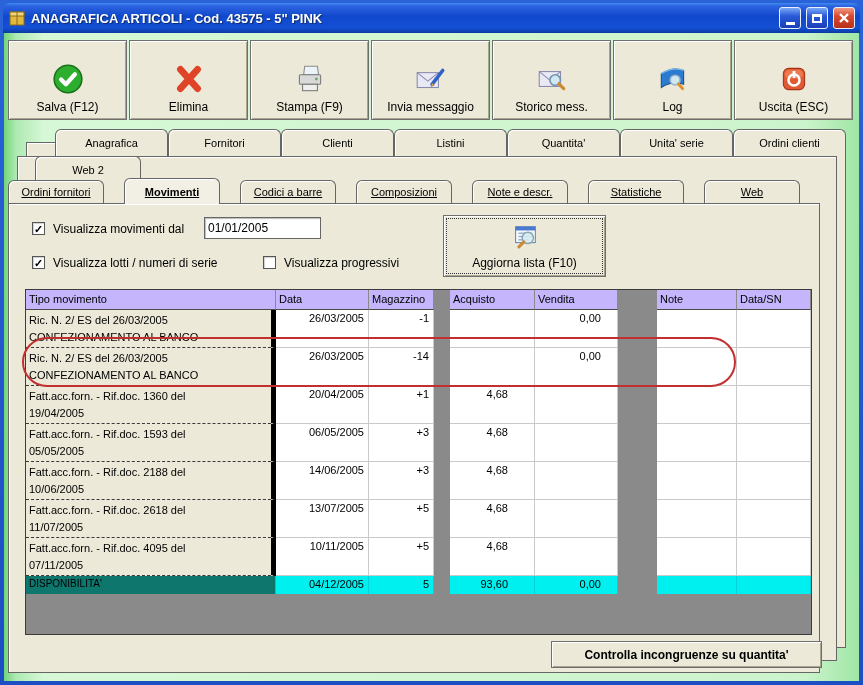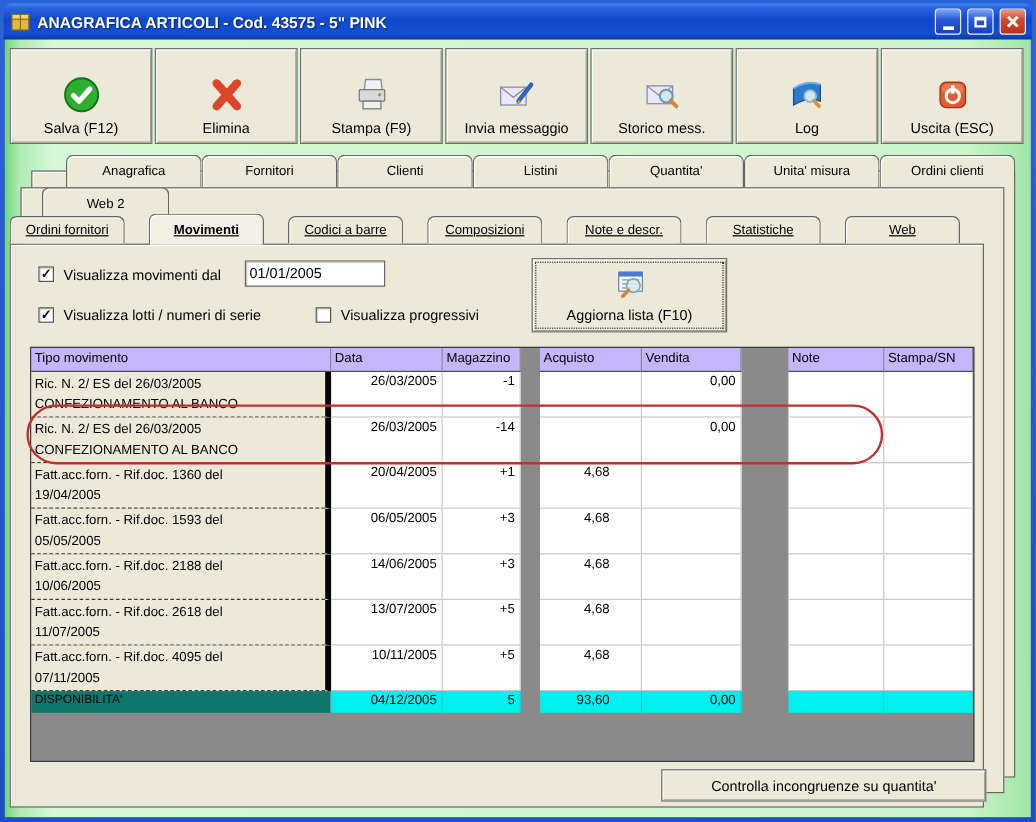--- a/index.html
+++ b/index.html
@@ -51,41 +51,41 @@
   .date-input { position:absolute; left:200px; top:184px; width:117px; height:22px;
               border:1px solid #666; background:#fff; font-family:"Liberation Sans",sans-serif;
               font-size:12px; padding:2px 3px; box-shadow:inset 1px 1px 1px #bbb; }
   .btn-xp { background:#ECE9D8; border:1px solid #6f6f6f;
             box-shadow:inset 1px 1px 0 #fff, inset -1px -1px 0 #a8a490;
             font-family:"Liberation Sans",sans-serif; font-size:12px; cursor:default; }
   .btn-aggiorna { position:absolute; left:439px; top:182px; width:163px; height:62px;
             display:flex; flex-direction:column; align-items:center; justify-content:center; gap:4px;
             outline:1px dotted #333; outline-offset:-4px; }
   .btn-controlla { position:absolute; left:547px; top:608px; width:271px; height:27px;
-            display:flex; align-items:center; justify-content:center; }
+            display:flex; align-items:center; justify-content:center;font-weight:bold; }
   
   .grid { position:absolute; left:21px; top:256px; width:787px; height:346px;
           border:1px solid #3c3c3c; background:#8a8a8a; overflow:hidden; }
   .grow { display:flex; width:100%; }
   .cell { flex:none; overflow:hidden; white-space:nowrap; padding:2px 3px 0 3px; }
   .c0 { width:250px; } .c1 { width:93px; } .c2 { width:65px; } .c3 { width:85px;margin-left:16px; }
   .c4 { width:83px; } .c5 { width:80px;margin-left:39px; } .c6 { flex:1; }
   .hrow { height:20px; }
   .hrow .cell { background:#c4b5fd; border-right:1px solid #8a8a8a; border-bottom:1px solid #4a4a4a;
                 font-size:11px; padding-top:3px; }
   .drow { height:38px; }
   .drow .c0 { background:#ECE9D8; border-right:5px solid #000000; border-bottom:1px dashed #3a3a3a;
               white-space:pre-line; line-height:17px; font-size:11px; }
   .drow .vcell { background:#fff; border-right:1px solid #c9c9c9; border-bottom:1px solid #c9c9c9;
               font-size:11px; }
   .srow { height:18px; }
   .srow .c0 { background:#0f766e; border-right:1px solid #8a8a8a; font-size:10px; }
   .srow .vcell { background:#00F0F0; border-right:1px solid #00d2d8; font-size:11px; }
   .num { text-align:right; }
-  .pad-acq { padding-right:26px; } .pad-ven { padding-right:4px; } .pad-sm { padding-right:4px; }
+  .pad-acq { padding-right:26px; } .pad-ven { padding-right:16px; } .pad-sm { padding-right:4px; }
   .oval { position:absolute; left:18px; top:304px; width:714px; height:50px;
           border:2px solid #c22f2f; border-radius:26px; pointer-events:none; z-index:8; }
 </style>
 </head>
 <body>
 
 <div class="window">
 
   <div class="titlebar">
     <span style="display:inline-flex">
@@ -173,21 +173,21 @@
     </div>
 
     <div class="page page-back"></div>
 
     <div class="tabs-row1">
       <div class="tab" style="left:51px">Anagrafica</div>
       <div class="tab" style="left:164px">Fornitori</div>
       <div class="tab" style="left:277px">Clienti</div>
       <div class="tab" style="left:390px">Listini</div>
       <div class="tab" style="left:503px">Quantita'</div>
-      <div class="tab" style="left:616px">Unita' misura</div>
+      <div class="tab" style="left:616px">Unita' serie</div>
       <div class="tab" style="left:729px">Ordini clienti</div>
     </div>
 
     <div class="page page-mid"></div>
 
     <div class="tab" style="left:31px; top:123px; width:106px; height:26px;">Web 2</div>
 
     <div class="page page-front"></div>
 
     <div class="tabs-row3">
@@ -228,21 +228,21 @@
     </div>
 
     <div class="grid">
       <div class="grow hrow">
         <div class="cell c0">Tipo movimento</div>
         <div class="cell c1">Data</div>
         <div class="cell c2">Magazzino</div>
         <div class="cell c3">Acquisto</div>
         <div class="cell c4">Vendita</div>
         <div class="cell c5">Note</div>
-        <div class="cell c6">Stampa/SN</div>
+        <div class="cell c6">Data/SN</div>
       </div>
 
       <div class="grow drow">
         <div class="cell c0">Ric. N. 2/ ES del 26/03/2005
 CONFEZIONAMENTO AL BANCO</div>
         <div class="cell vcell c1 num pad-sm">26/03/2005</div>
         <div class="cell vcell c2 num pad-sm">-1</div>
         <div class="cell vcell c3 num pad-acq"></div>
         <div class="cell vcell c4 num pad-ven">0,00</div>
         <div class="cell vcell c5"></div>

